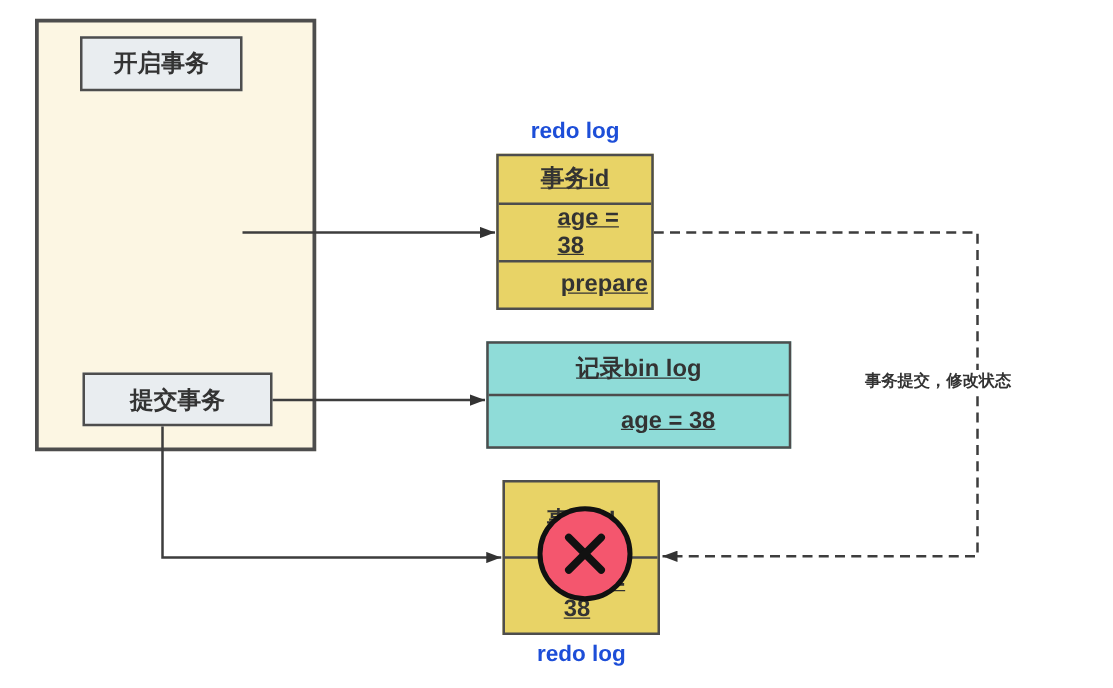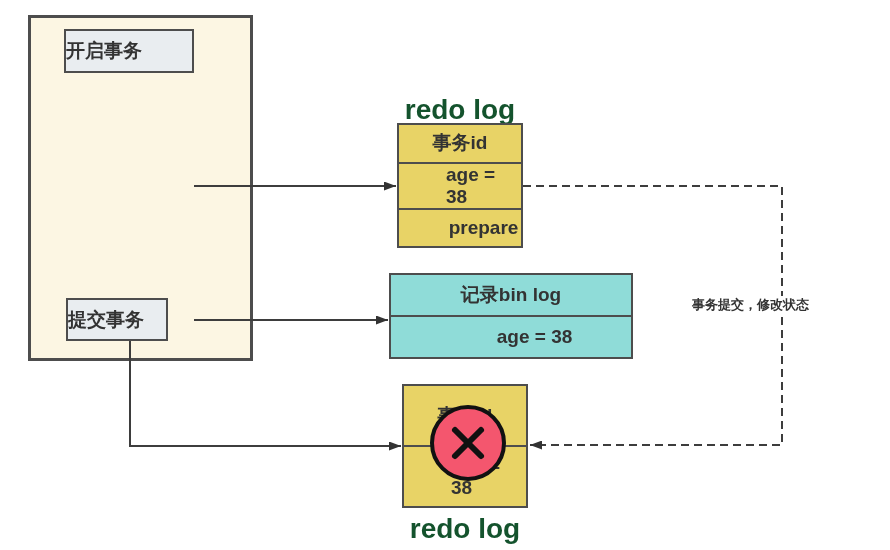--- a/index.html
+++ b/index.html
@@ -30,57 +30,58 @@
     left: 28px; top: 15px;
     width: 225px; height: 346px;
     background: #fcf6e3;
     border: 3px solid #4d4d4d;
     z-index: 0;
   }
 
   
   .step {
     position: absolute;
-    display: flex; align-items: center; 
+    display: flex; align-items: center; justify-content: center;
     border: 2px solid #4d4d4d;
     font-size: 19px; font-weight: bold;
     z-index: 2;
   }
   .step-gray { background: #e9edf0; }
   .step-pink { background: #f9dcdd; }
   #step-begin  { left: 64px; top: 29px;  width: 130px; height: 44px; }
   #step-write  { left: 66px; top: 164px; width: 128px; height: 44px; }
-  #step-commit { left: 66px; top: 298px; width: 102px; height: 43px; }
+  #step-commit { left: 66px; top: 298px; width: 152px; height: 43px; }
 
   
   .log-table {
     position: absolute;
     display: flex; flex-direction: column;
     border: 2px solid #4d4d4d;
     z-index: 2;
   }
   .log-table .row {
     flex: 1;
     display: flex; align-items: center; justify-content: center;
     font-size: 19px; font-weight: bold;
     color: #333333;
+    text-decoration: underline;
   }
   .log-table .row + .row { border-top: 2px solid #4d4d4d; padding-left: 47px; }
   .fill-yellow { background: #e8d366; }
   .fill-cyan   { background: #8fdcd8; }
 
   #redo-table-top    { left: 397px; top: 123px; width: 126px; height: 125px; }
   #binlog-table      { left: 389px; top: 273px; width: 244px; height: 86px; text-align: right; }
   #redo-table-bottom { left: 402px; top: 384px; width: 126px; height: 124px; }
 
   .log-title {
     position: absolute;
     text-align: center;
-    font-size: 28px; font-weight: bold;
-    color: #14532d;
+    font-size: 18px; font-weight: bold;
+    color: #1d4ed8;
     z-index: 2;
   }
   #redo-title-top    { left: 397px; top: 94px;  width: 126px; }
   #redo-title-bottom { left: 402px; top: 513px; width: 126px; }
 
   
   .annotation {
     position: absolute;
     left: 689px; top: 296px;
     background: #ffffff;

